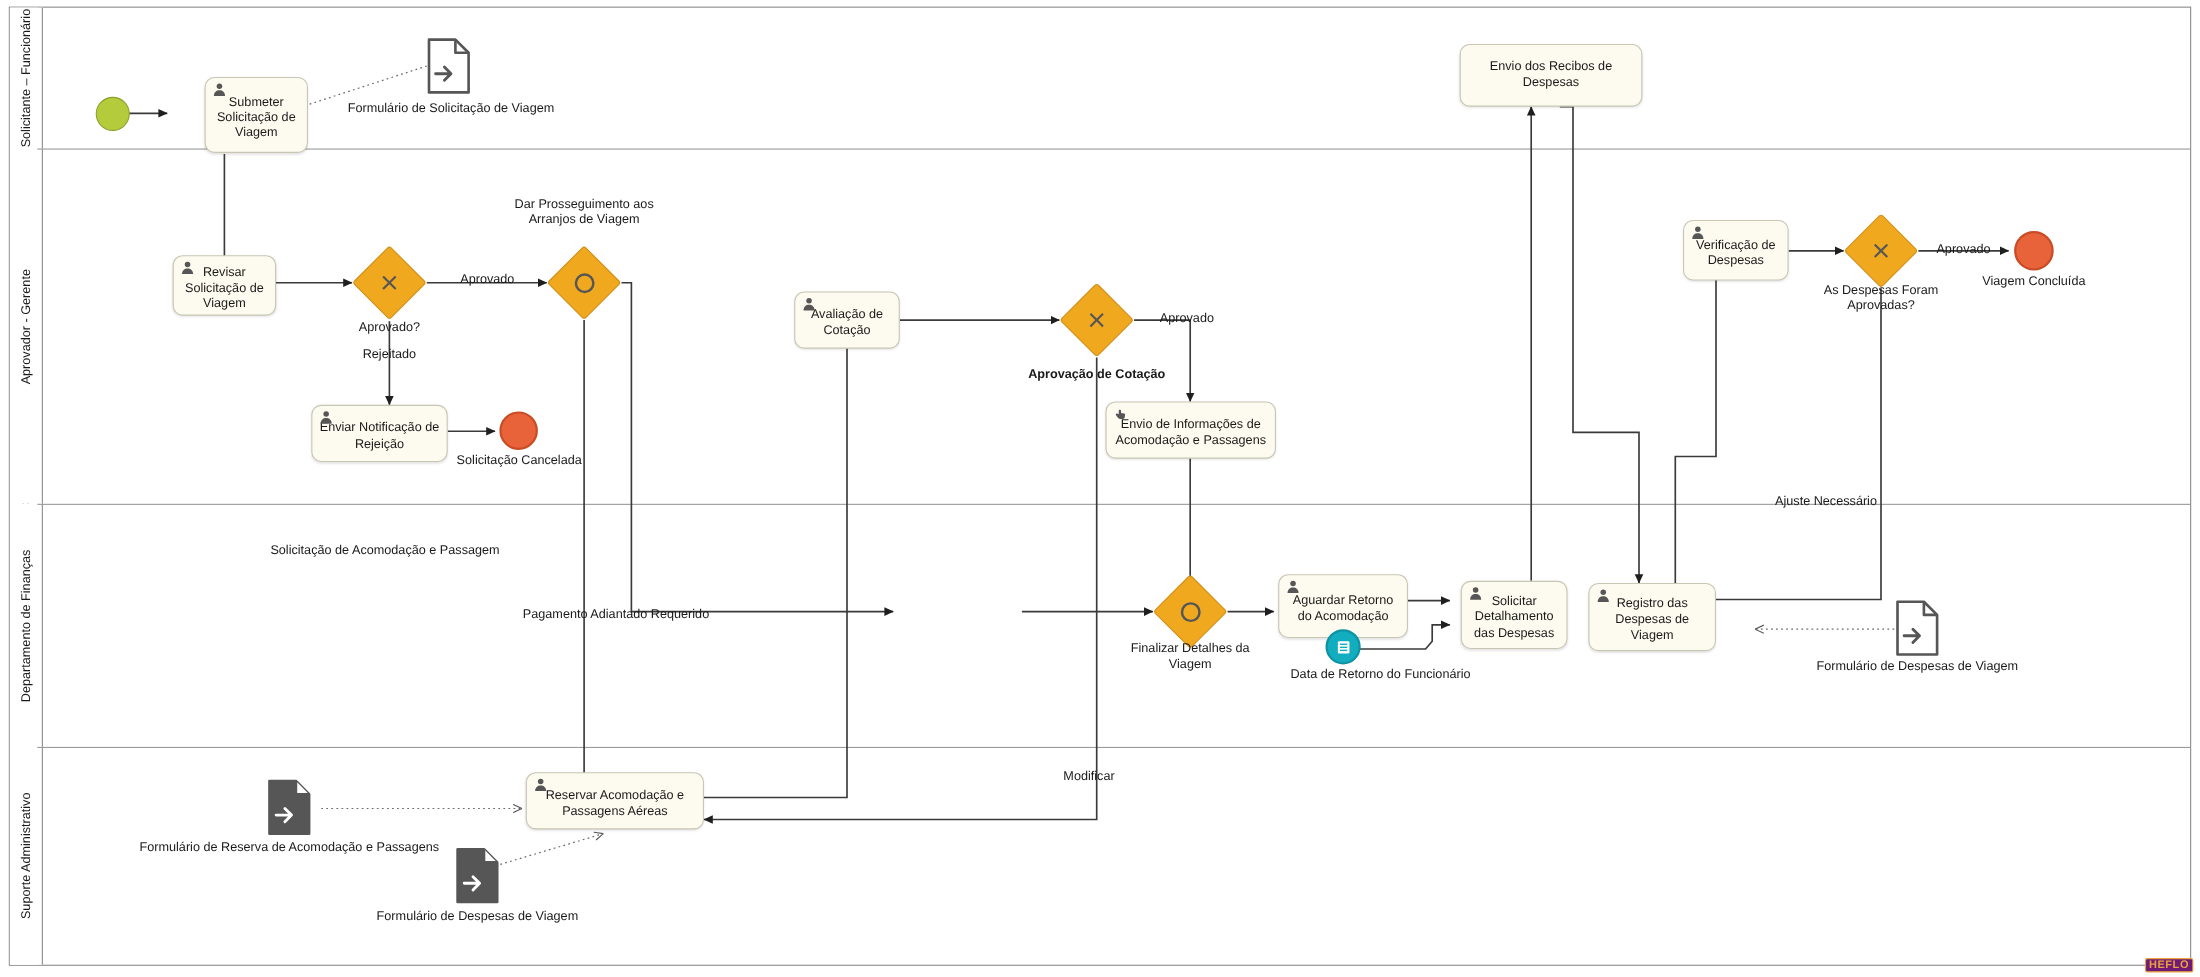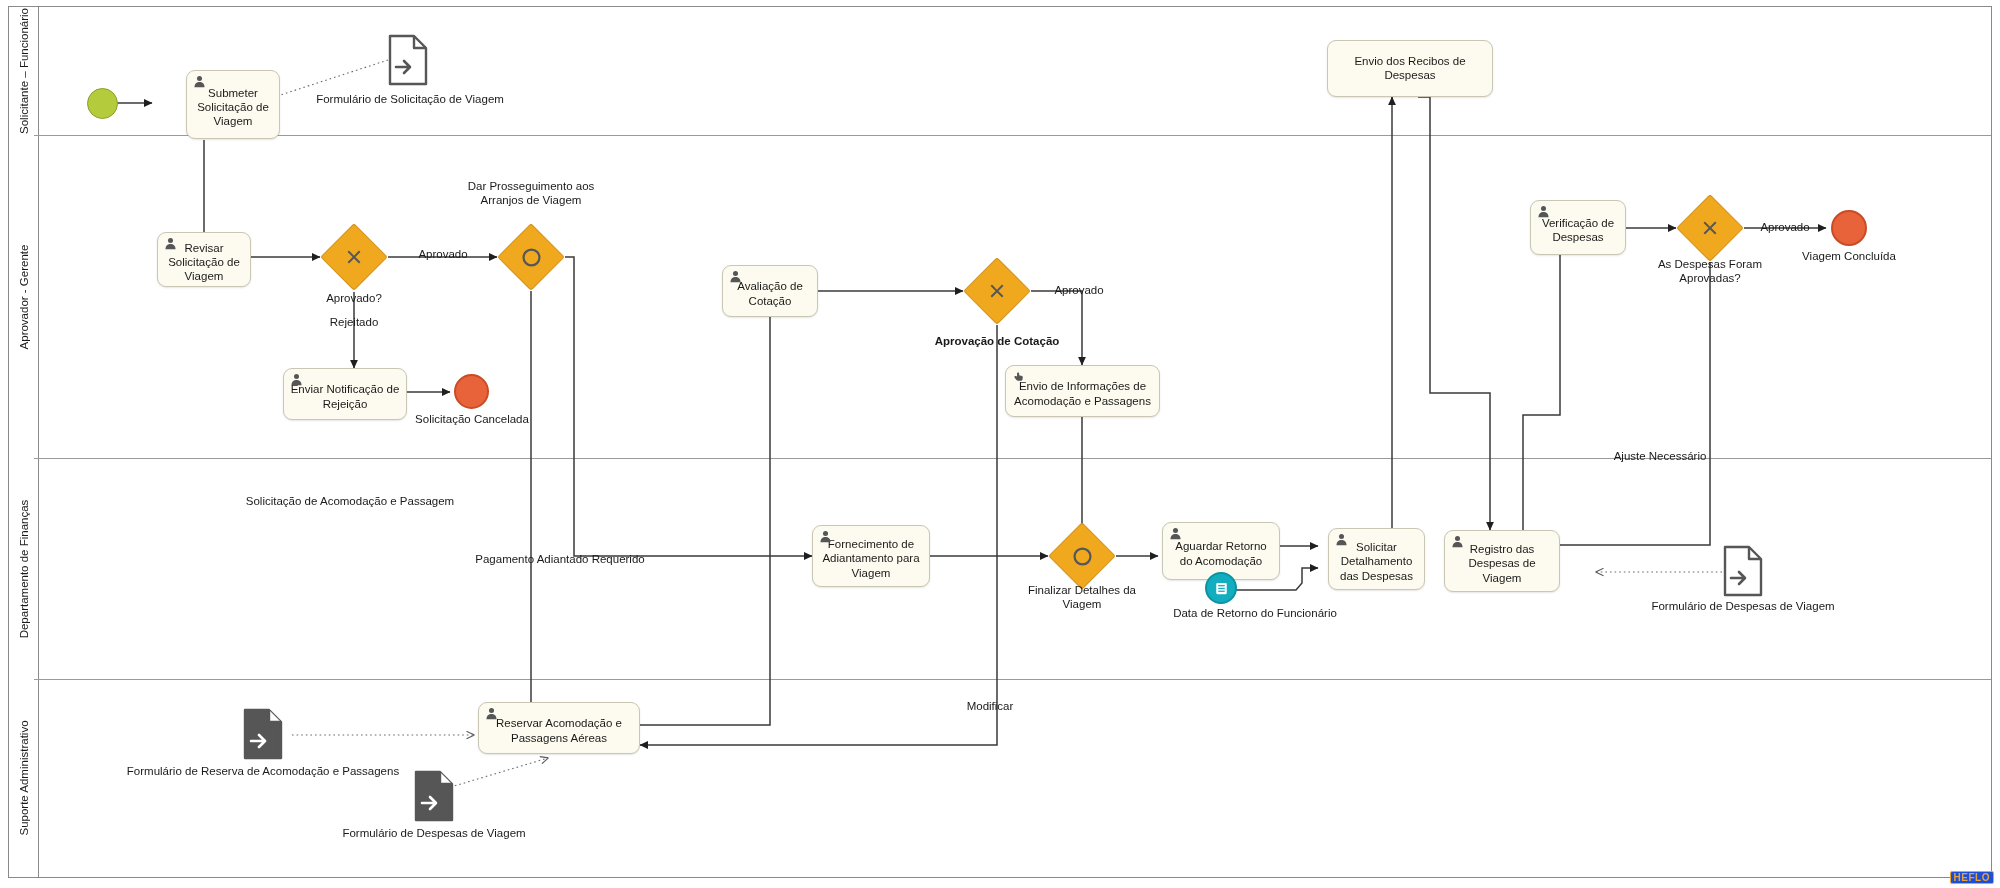--- a/index.html
+++ b/index.html
@@ -53,21 +53,21 @@
       text-align:center;line-height:1.2;white-space:nowrap;}
   .lbl.wrap{white-space:normal;}
 
   
   .flows{position:absolute;left:0;top:0;width:2000px;height:888px;
       pointer-events:none;}
 
   
   .wm{position:absolute;right:6px;bottom:4px;font-size:10px;color:#e8a33d;
       border:1px solid #e8a33d;border-radius:2px;padding:0 3px;
-      letter-spacing:.5px;font-weight:bold;background:#1d4ed8;}
+      letter-spacing:.5px;font-weight:bold;background:#701a75;}
 </style>
 </head>
 <body>
 
 <div id="canvas">
 
   <div class="pool" style="left:8px;top:6px;width:1984px;height:872px;">
     <div class="pool-title">
       <span>Solicitação de Viagem</span>
     </div>
@@ -296,27 +296,20 @@
     <span>Ajuste Necessário</span>
   </div>
 
   <div class="lbl" style="left:200px;top:495px;width:300px;">
     <span>Solicitação de Acomodação e Passagem</span>
   </div>
   <div class="lbl" style="left:430px;top:553px;width:260px;">
     <span>Pagamento Adiantado Requerido</span>
   </div>
 
-  <div class="task" style="left:812px;top:525px;width:118px;height:62px;">
-    <svg class="task-ico" viewBox="0 0 16 16">
-      <circle cx="8" cy="4.2" r="3.1" fill="#565656"></circle>
-      <path d="M1.8,15 C1.8,10.6 4.6,8.6 8,8.6 C11.4,8.6 14.2,10.6 14.2,15 z" fill="#565656"></path>
-    </svg>
-    <span class="tlabel">Fornecimento de Adiantamento para Viagem</span>
-  </div>
 
   <div class="gw" style="left:1058px;top:532px;width:48px;height:48px;">
     <div class="dia"></div>
     <div class="gsym">
       <svg viewBox="0 0 24 24" width="23" height="23">
         <circle cx="12" cy="12" r="8.3" fill="none" stroke="#565656" stroke-width="2.3"></circle>
       </svg>
     </div>
   </div>
   <div class="lbl wrap" style="left:1017px;top:584px;width:130px;">

